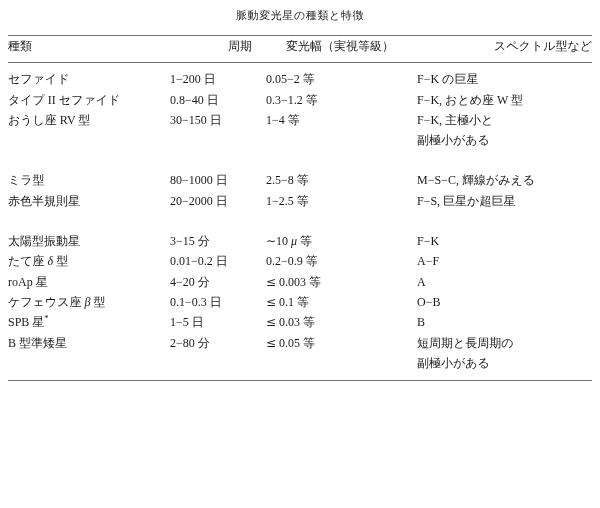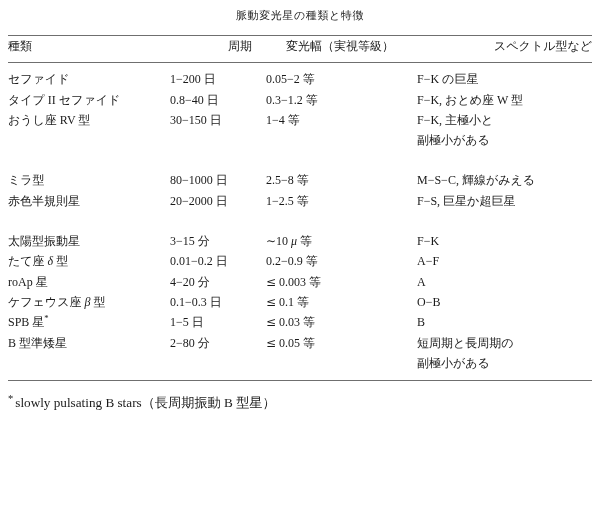--- a/index.html
+++ b/index.html
@@ -239,17 +239,14 @@
           <td class="c4">
             <span class="cont">短周期と長周期の</span>
             <span class="cont">副極小がある</span>
           </td>
         </tr>
       </tbody>
   </table>
 
   <div class="rule rule-bottom"></div>
 
-  <div class="footnote">
-    <span class="fn-mark">*</span><span>slowly pulsating B stars（長周期振動 B 型星）</span>
-  </div>
 
 </div>
 
 </body></html>

